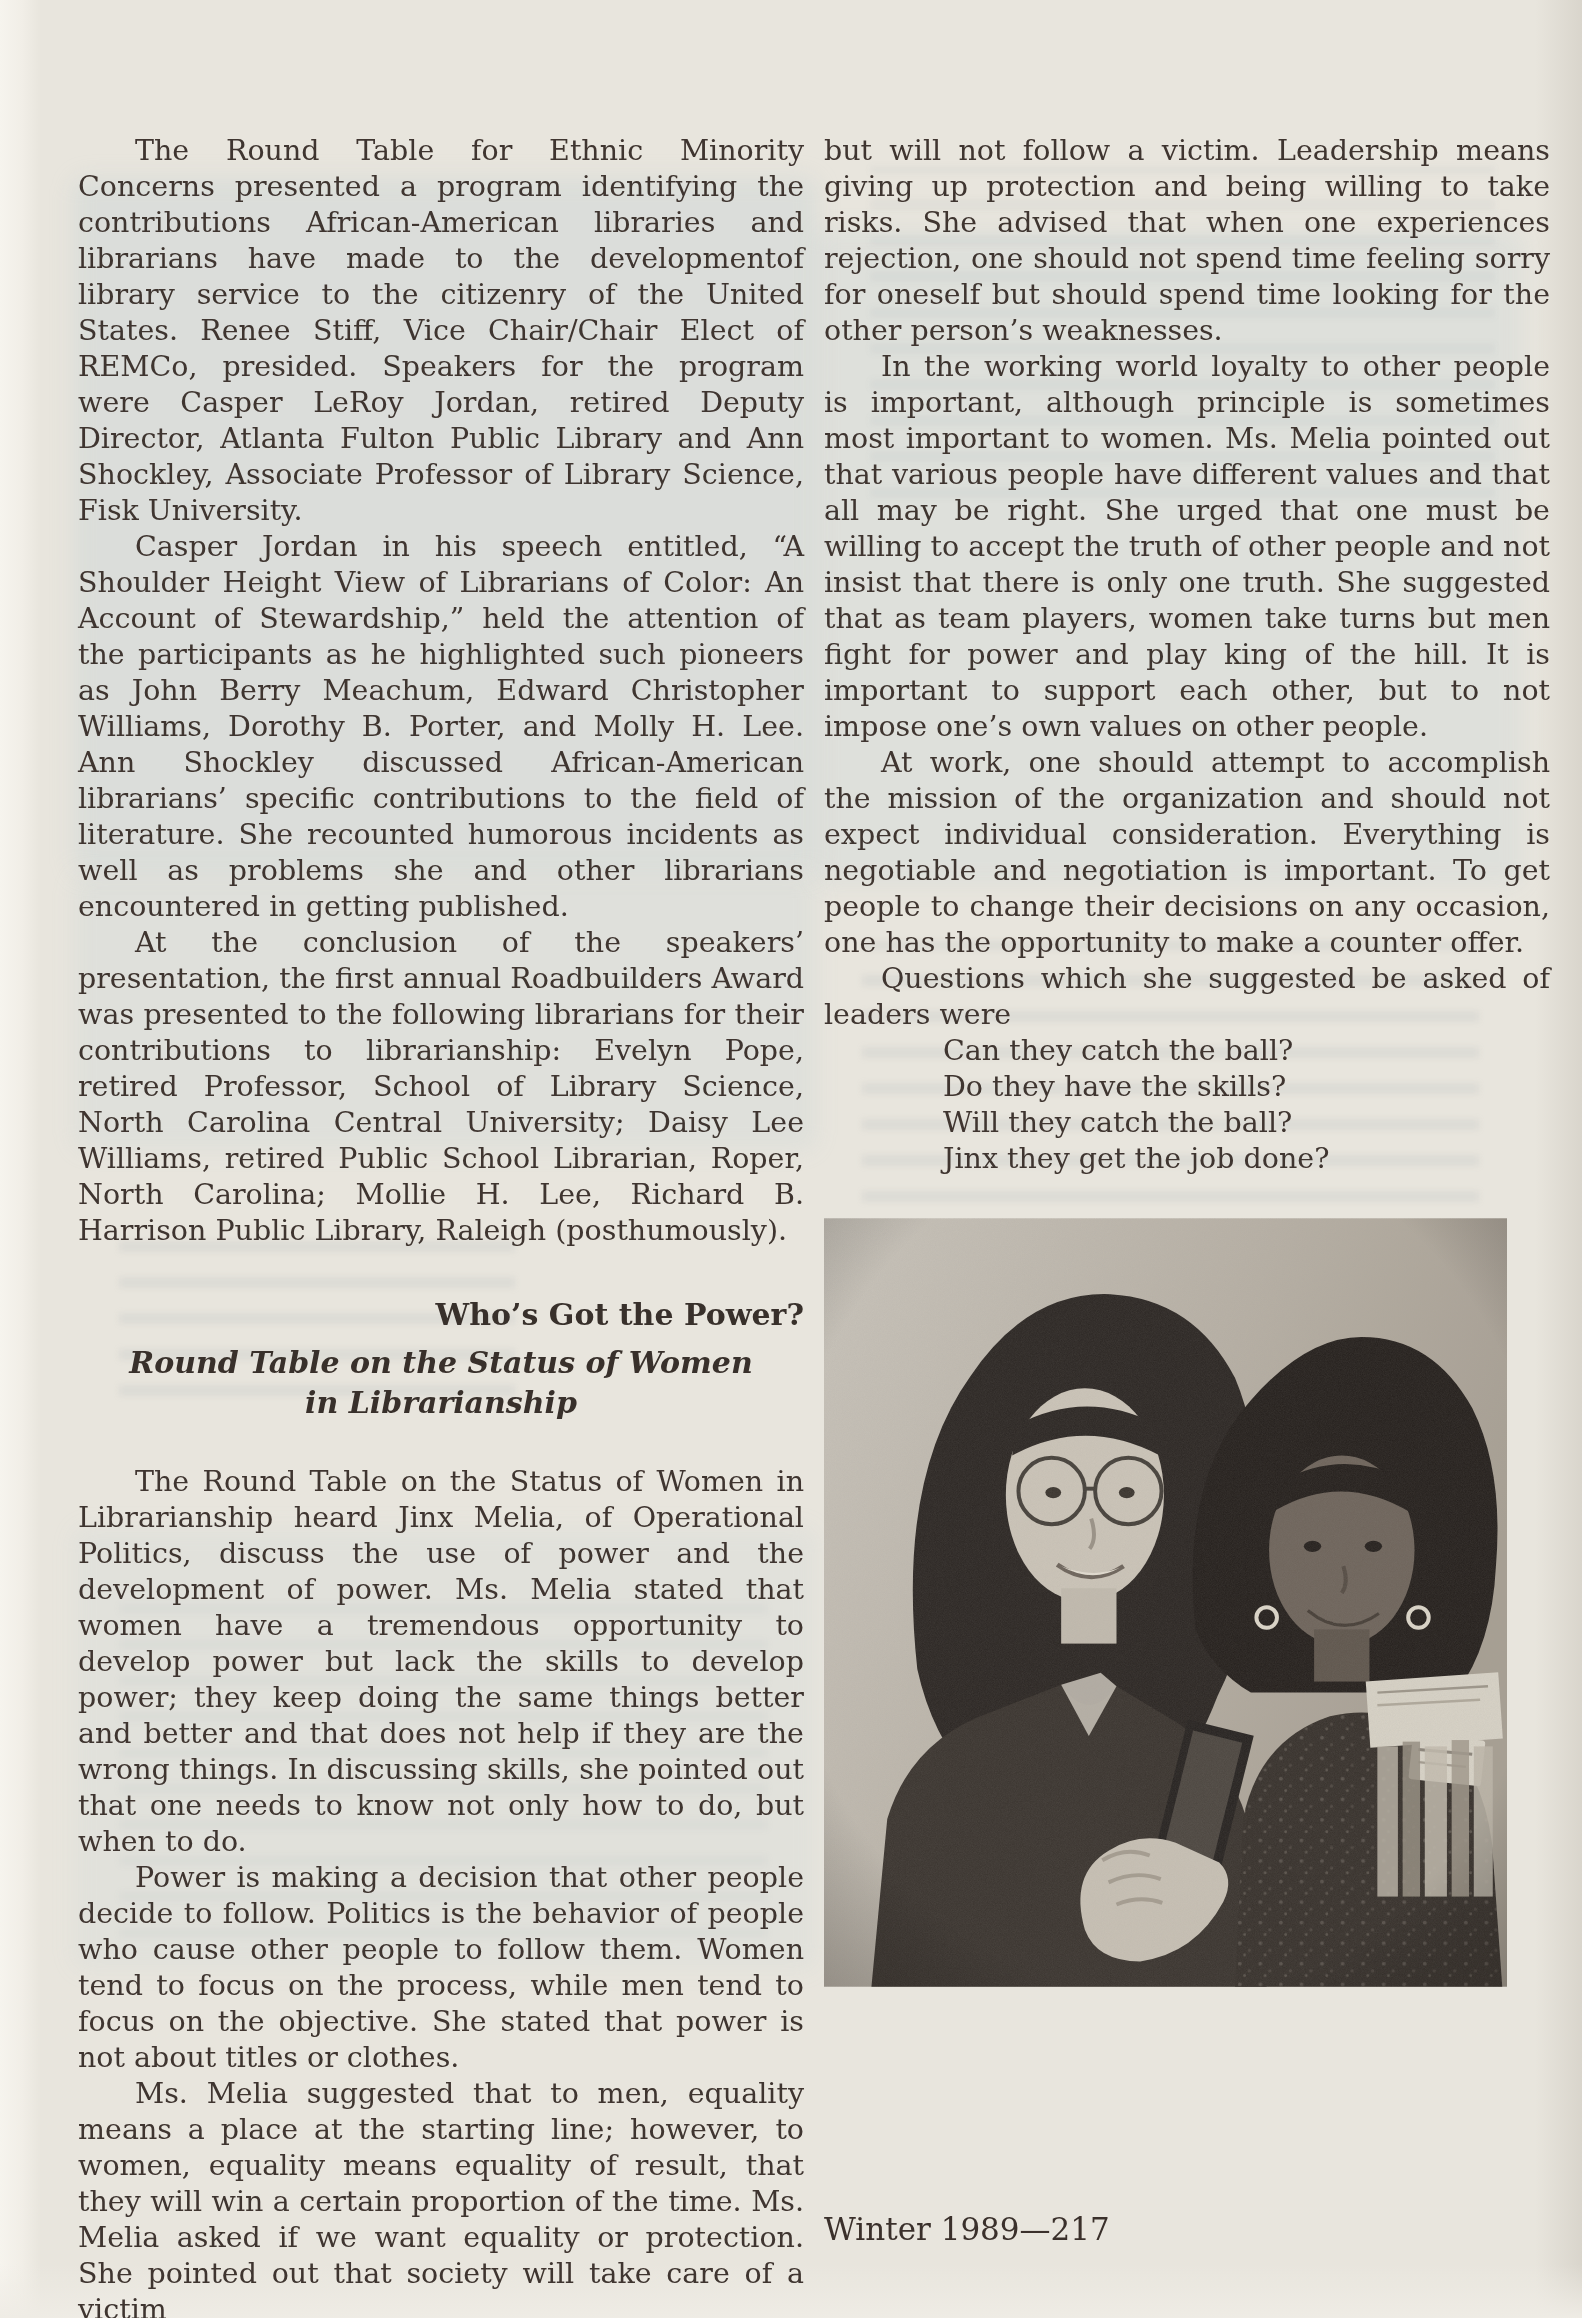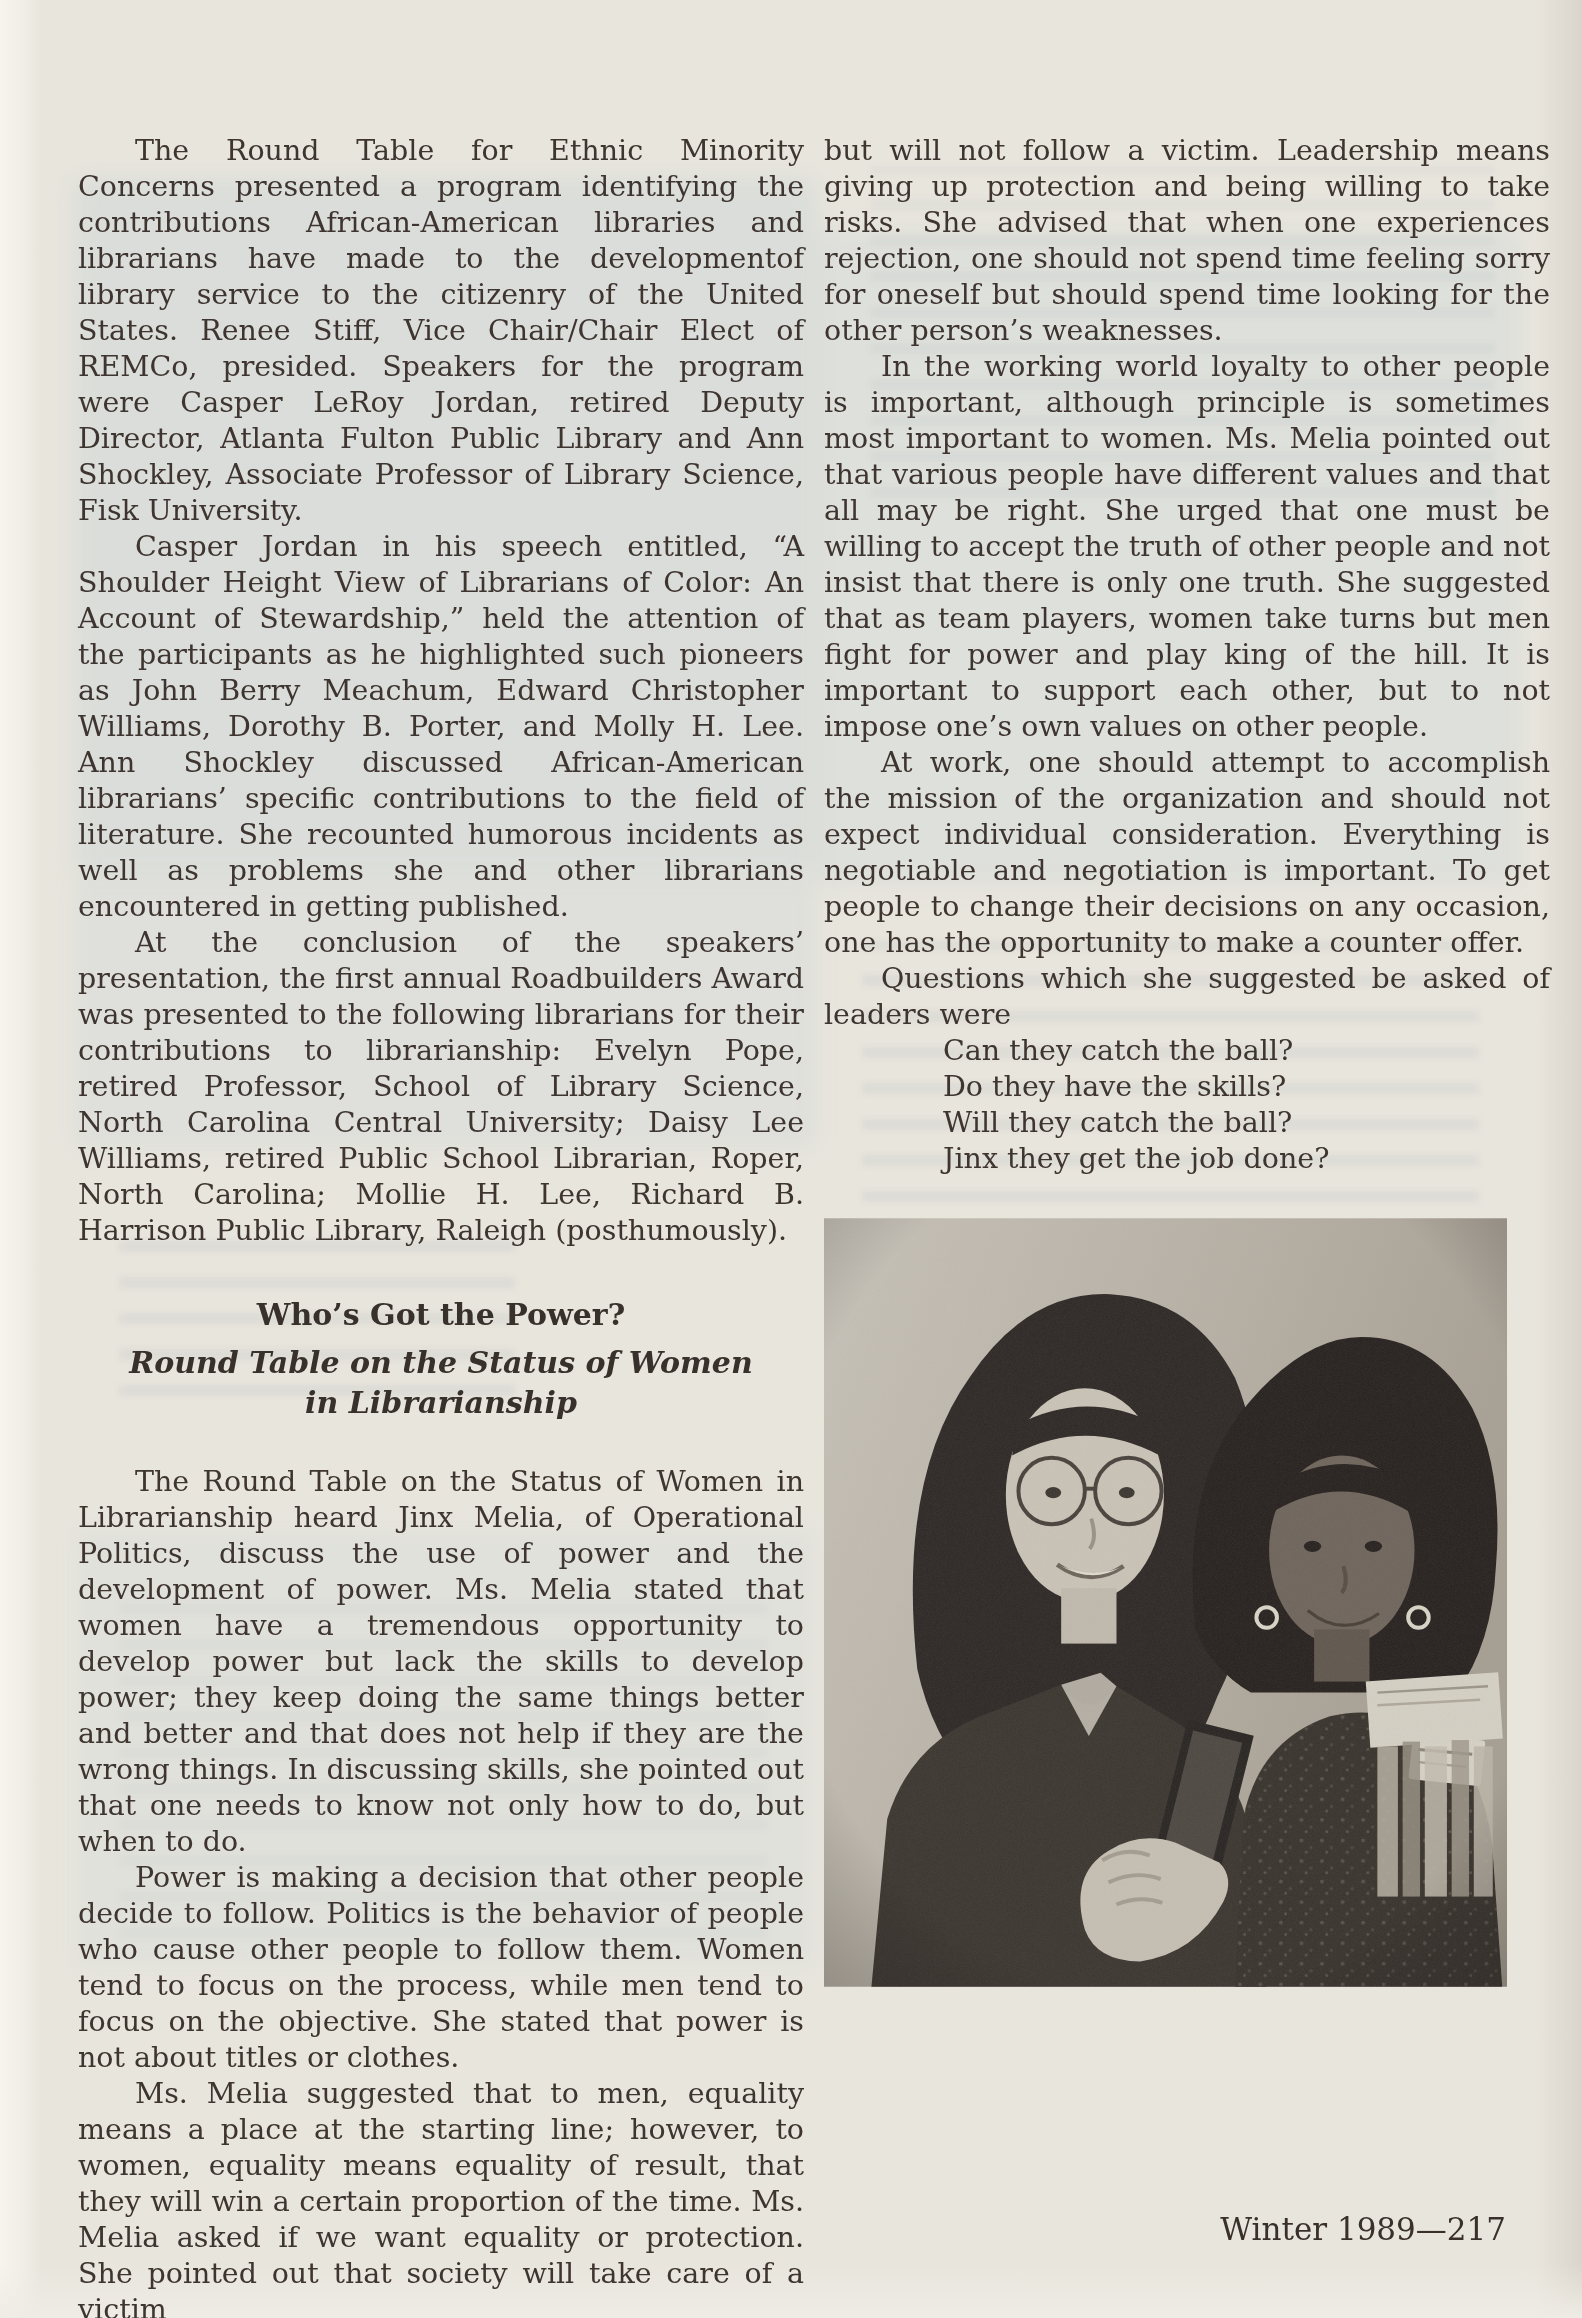--- a/index.html
+++ b/index.html
@@ -67,21 +67,21 @@
   .column.right { left: 824px; }
 
   p.para {
     margin: 0;
     text-indent: 57px;
   }
   p.para.no-indent { text-indent: 0; }
 
   .section-heading {
     margin: 46px 0 0 0;
-    text-align: center;
+    text-align: right;
     font-weight: bold;
     font-size: 30px;
     line-height: 40px;
     color: #38302b;
   }
   .section-subheading {
     margin: 8px 0 41px 0;
     text-align: center;
     font-weight: bold;
     font-style: italic;
@@ -112,21 +112,21 @@
     line-height: 32px;
     text-align: justify;
     color: #362d28;
   }
 
   .footer {
     position: absolute;
     left: 824px;
     top: 2211px;
     width: 682px;
-    text-align: right;
+    text-align: left;
     font-size: 31px;
     color: #3a302b;
   }
 </style>
 </head>
 <body>
 
 <div class="edge-left"></div>
 <div class="edge-right"></div>
 <div class="edge-bottom"></div>

